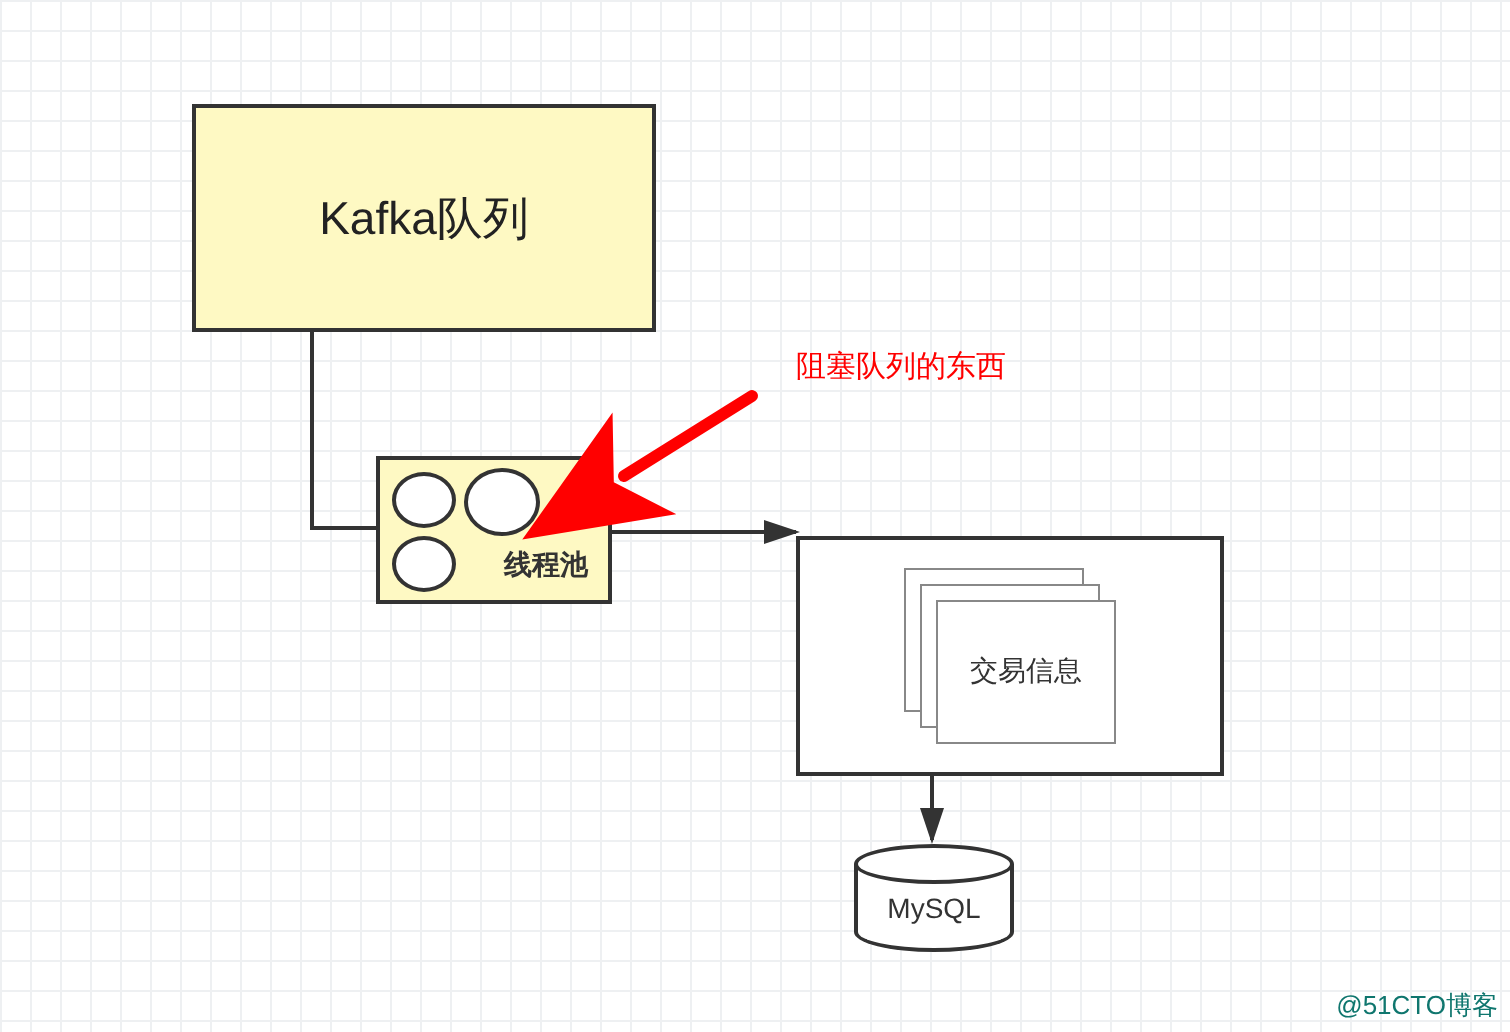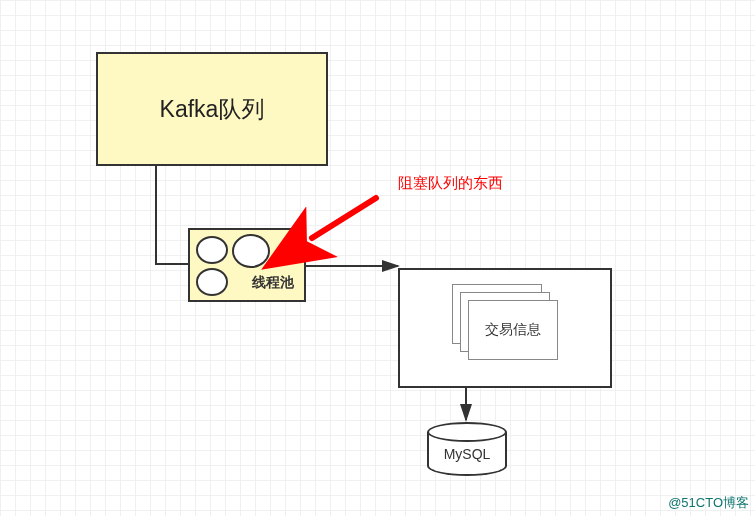--- a/index.html
+++ b/index.html
@@ -39,21 +39,21 @@
   .tp-e1 { left: 6px; top: 6px; width: 32px; height: 28px; }
   .tp-e2 { left: 42px; top: 4px; width: 38px; height: 34px; }
   .tp-e3 { left: 6px; top: 38px; width: 32px; height: 28px; }
 
   .trans-container {
     position: absolute; left: 398px; top: 268px; width: 214px; height: 120px;
     border: 2px solid #333; background: #fff;
   }
   .trans-stack { position: absolute; left: 52px; top: 14px; }
   .trans-card {
-    position: absolute; width: 90px; height: 60px;
+    position: absolute; width: 90px; height: 72px;
     border: 1px solid #888; background: #fff;
   }
   .trans-card.c3 { left: 0; top: 0; }
   .trans-card.c2 { left: 8px; top: 8px; }
   .trans-card.c1 { left: 16px; top: 16px; display:flex; align-items:center; justify-content:center; font-size:14px; color:#333;}
 
   .cylinder {
     position: absolute; left: 427px; top: 422px; width: 84px; height: 56px;
   }
   .cyl-body {

